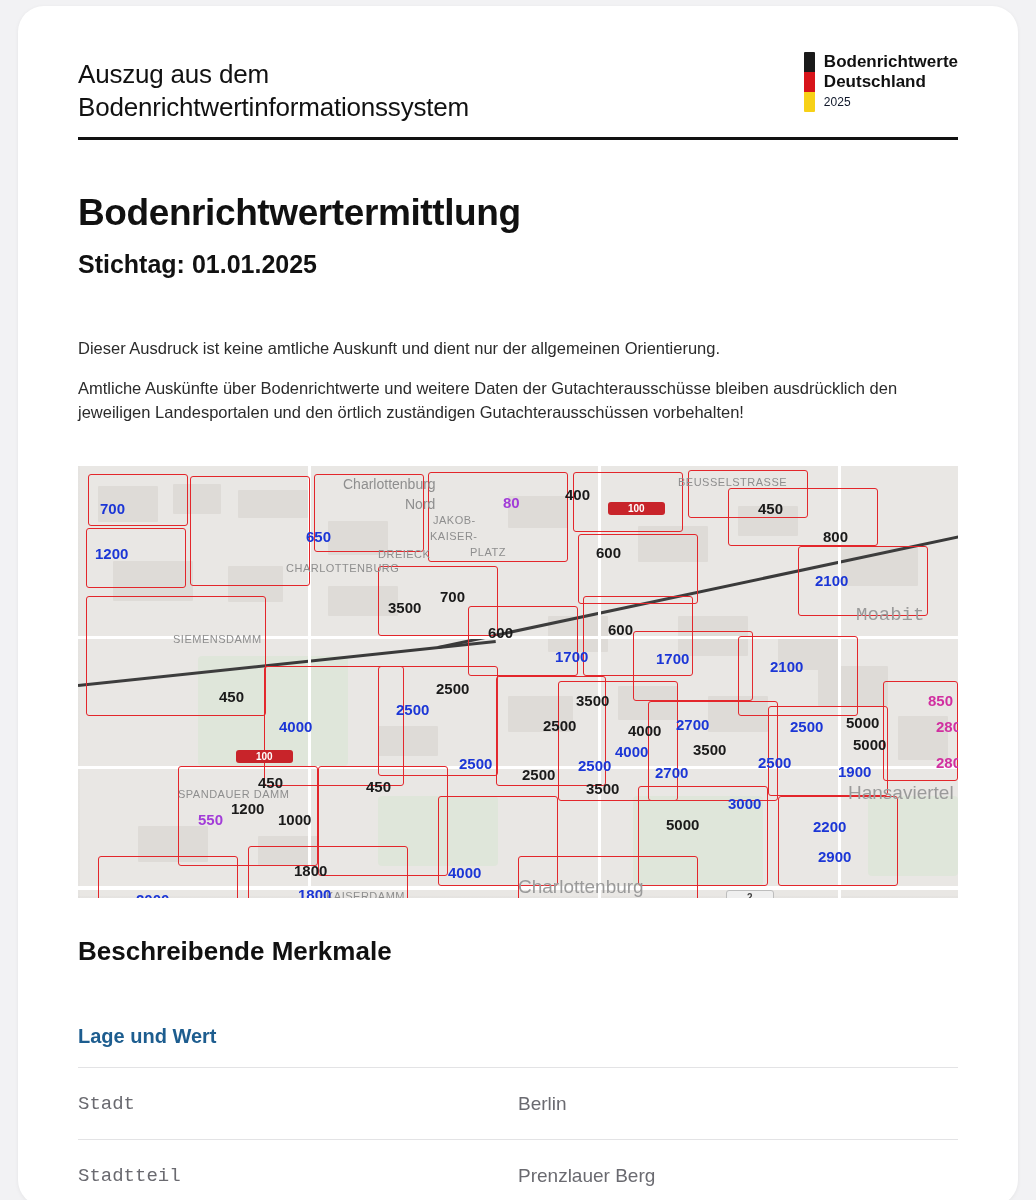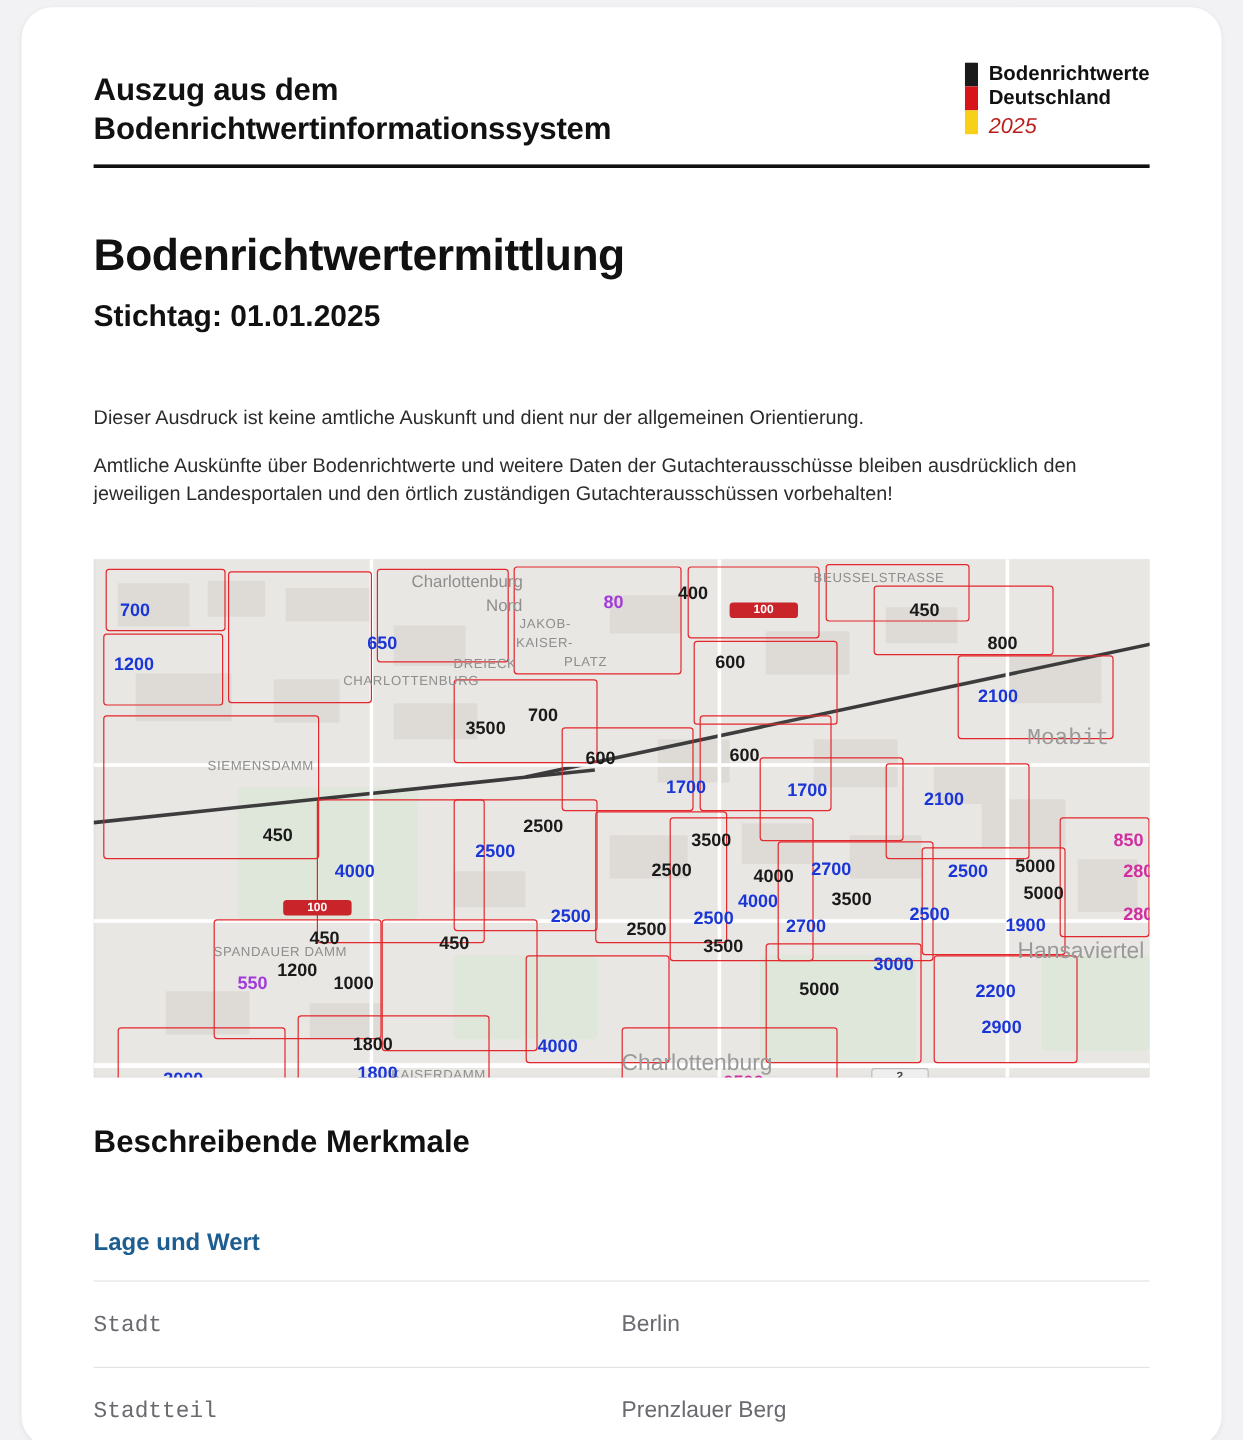--- a/index.html
+++ b/index.html
@@ -30,21 +30,21 @@
     left: 60px; top: 34px;
     width: 880px;
     height: 100px;
     border-bottom: 3px solid #111;
     display: flex;
     justify-content: space-between;
     align-items: flex-start;
   }
   .header-title {
     font-size: 26px;
-    font-weight: bold;
+    font-weight: normal;
     color: #111;
     line-height: 1.28;
     letter-spacing: -0.2px;
     padding-top: 18px;
   }
   .brand {
     display: flex;
     align-items: flex-start;
     gap: 9px;
     padding-top: 12px;
@@ -59,21 +59,21 @@
   .flag i { display: block; width: 100%; height: 33.3%; }
   .flag .b { background: #1a1a1a; }
   .flag .r { background: #d7141a; }
   .flag .y { background: #f7d117; }
   .brand-text { line-height: 1.18; }
   .brand-l1, .brand-l2 {
     font-size: 17px; font-weight: bold; color: #111;
     display: block;
   }
   .brand-year {
-    font-size: 18px; color: #b91c1c; display: block; margin-top: 3px; font-style: italic;
+    font-size: 12px; color: #0f172a; display: block; margin-top: 3px;
   }
   
   .doc-title {
     position: absolute;
     left: 60px; top: 186px;
     font-size: 37px; font-weight: bold; color: #111;
     letter-spacing: -0.4px;
   }
   .doc-subtitle {
     position: absolute;

